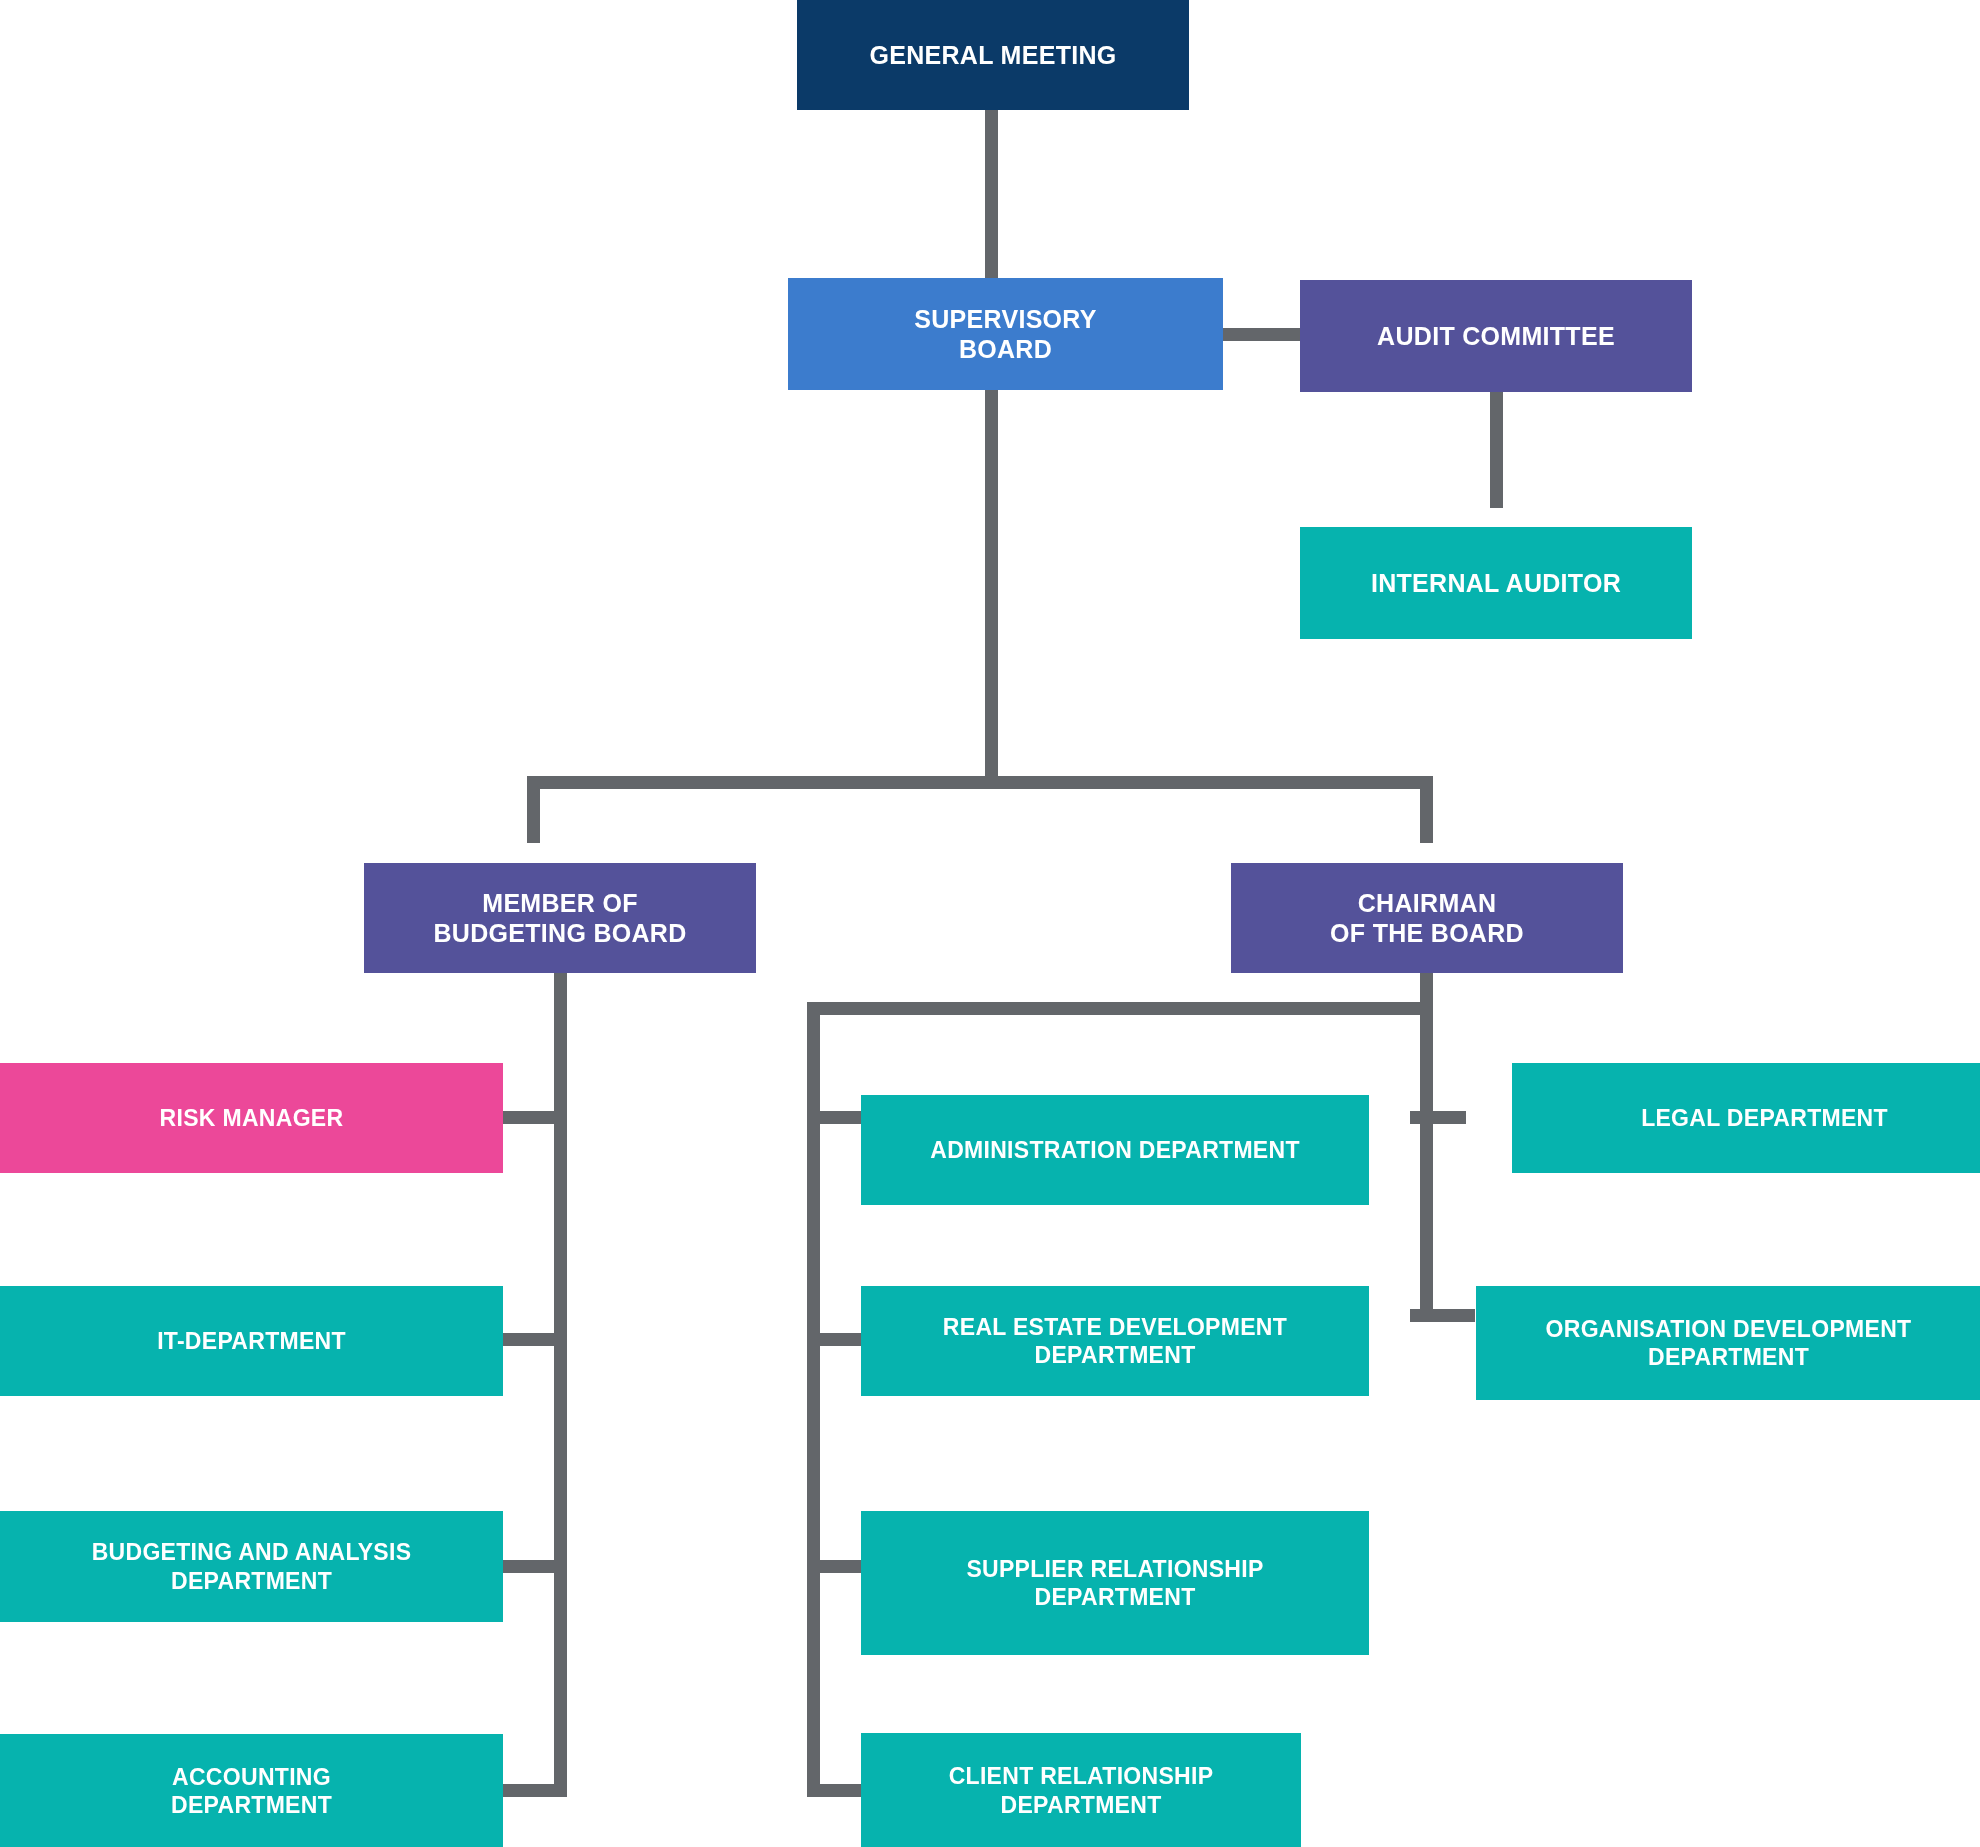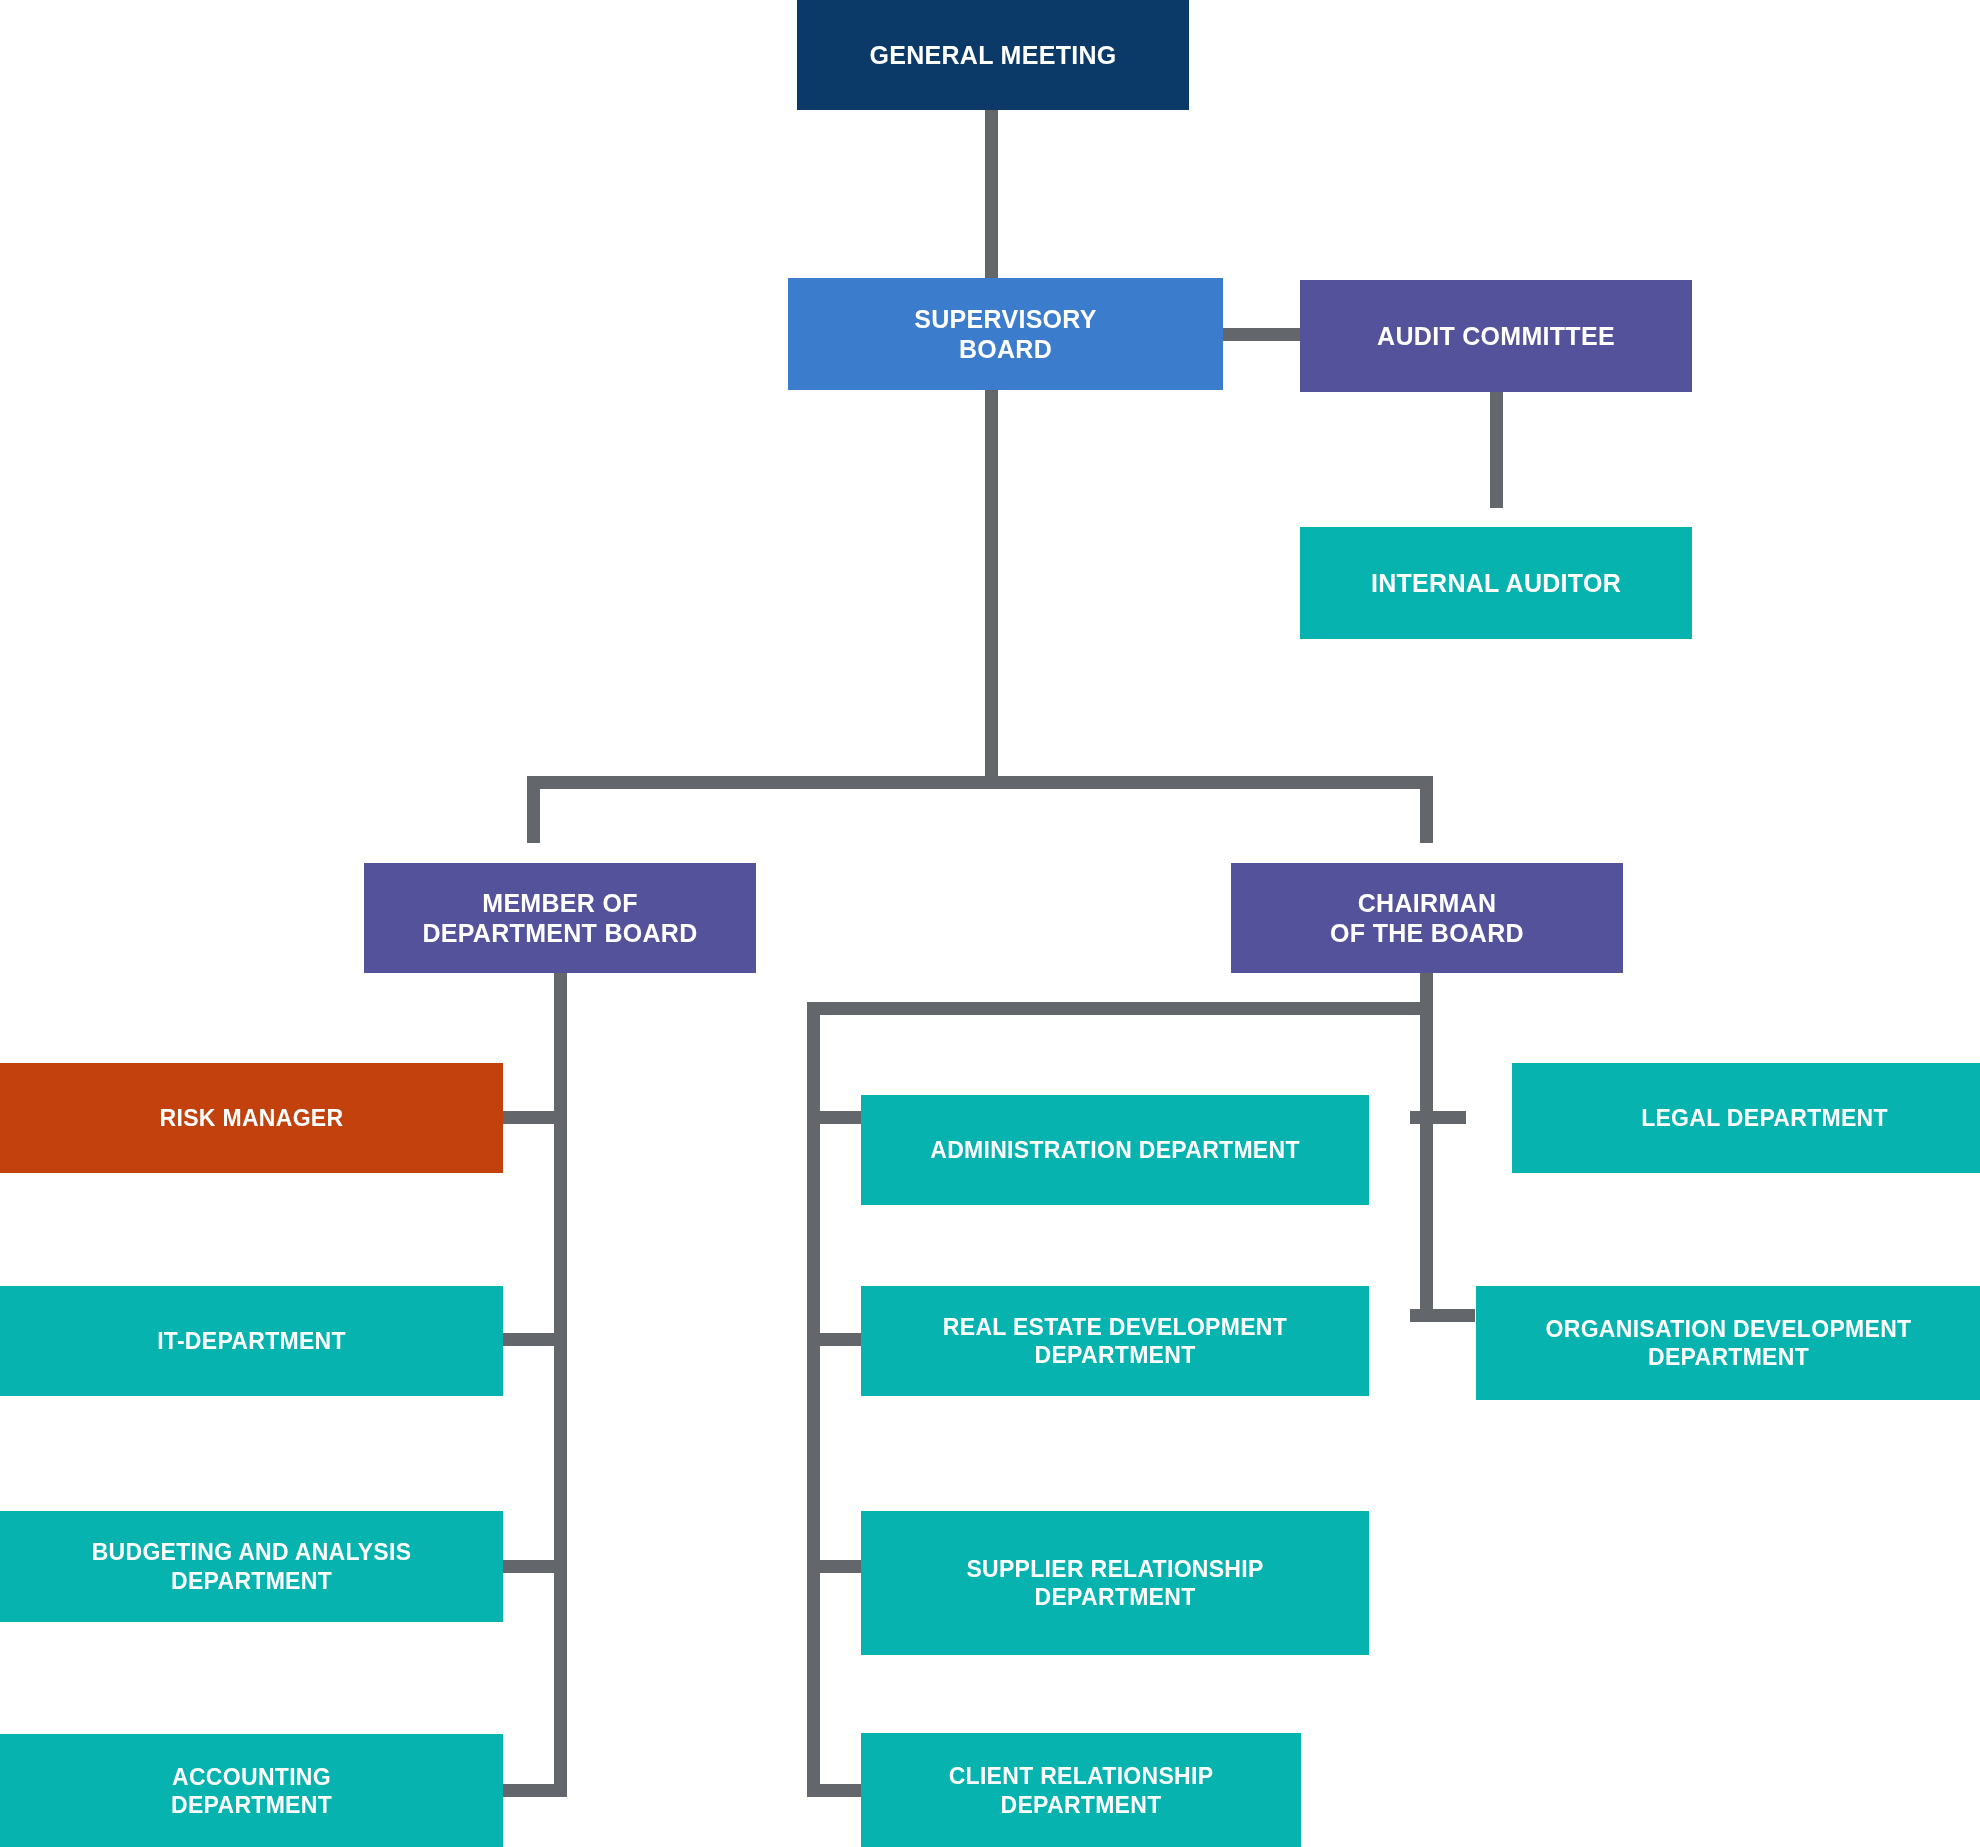--- a/index.html
+++ b/index.html
@@ -79,26 +79,26 @@
   <div class="node lvl1" style="left:797px; top:0px; width:392px; height:110px; background:#0b3a68;">GENERAL MEETING</div>
 
   <div class="node lvl2" style="left:788px; top:278px; width:435px; height:112px; background:#3c7ccd;">SUPERVISORY
 BOARD</div>
 
   <div class="node lvl2" style="left:1300px; top:280px; width:392px; height:112px; background:#54529a;">AUDIT COMMITTEE</div>
 
   <div class="node lvl3" style="left:1300px; top:503px; width:392px; height:112px; background:#06b3ae;">INTERNAL AUDITOR</div>
 
   <div class="node lvl3" style="left:364px; top:839px; width:392px; height:110px; background:#54529a;">MEMBER OF
-DEPARTMENT BOARD</div>
+BUDGETING BOARD</div>
 
   <div class="node lvl3" style="left:1231px; top:839px; width:392px; height:110px; background:#54529a;">CHAIRMAN
 OF THE BOARD</div>
 
-  <div class="node leaf" style="left:0px; top:1063px; width:503px; height:110px; background:#c2410c;">RISK MANAGER</div>
+  <div class="node leaf" style="left:0px; top:1063px; width:503px; height:110px; background:#ec4899;">RISK MANAGER</div>
 
   <div class="node leaf" style="left:0px; top:1286px; width:503px; height:110px; background:#06b3ae;">IT-DEPARTMENT</div>
 
   <div class="node leaf" style="left:0px; top:1511px; width:503px; height:111px; background:#06b3ae;">BUDGETING AND ANALYSIS
 DEPARTMENT</div>
 
   <div class="node leaf" style="left:0px; top:1734px; width:503px; height:114px; background:#06b3ae;">ACCOUNTING
 DEPARTMENT</div>
 
   <div class="node leaf" style="left:861px; top:1063px; width:508px; height:110px; background:#06b3ae;margin-top:32px;">ADMINISTRATION DEPARTMENT</div>

